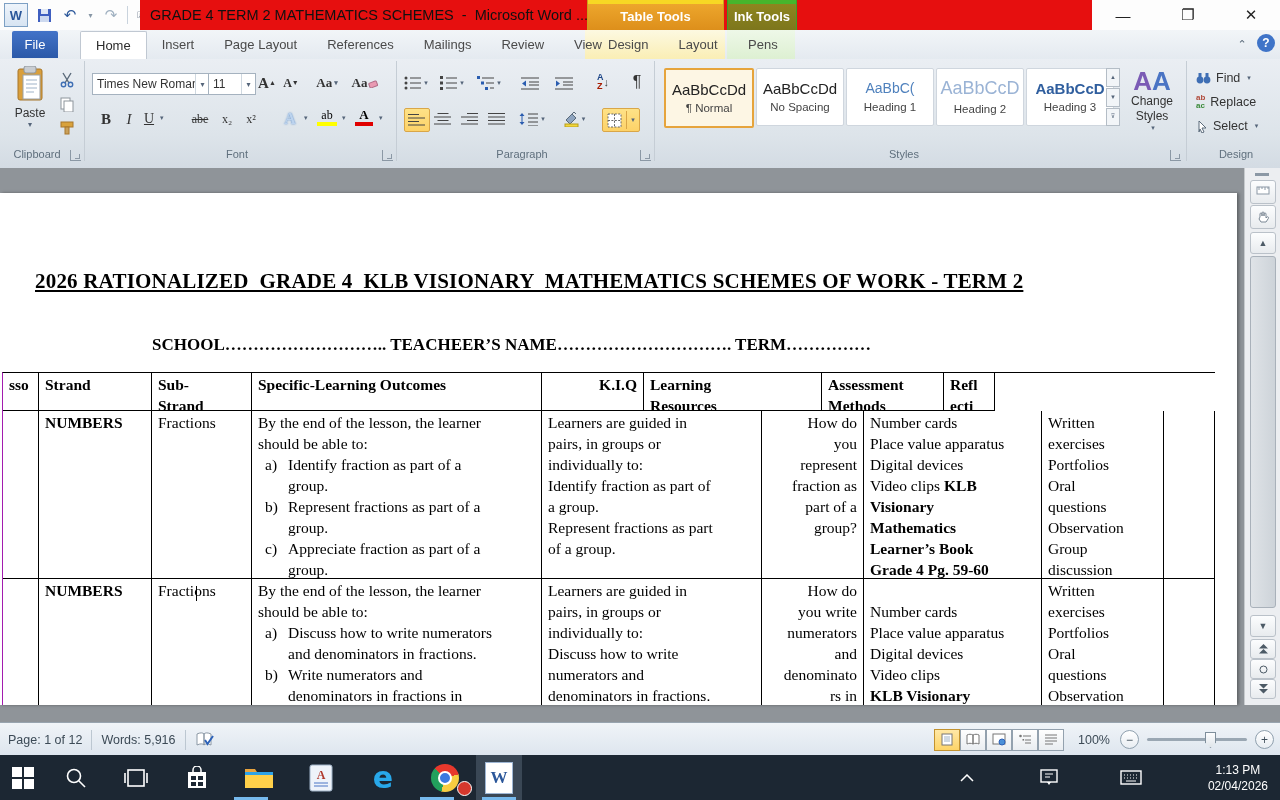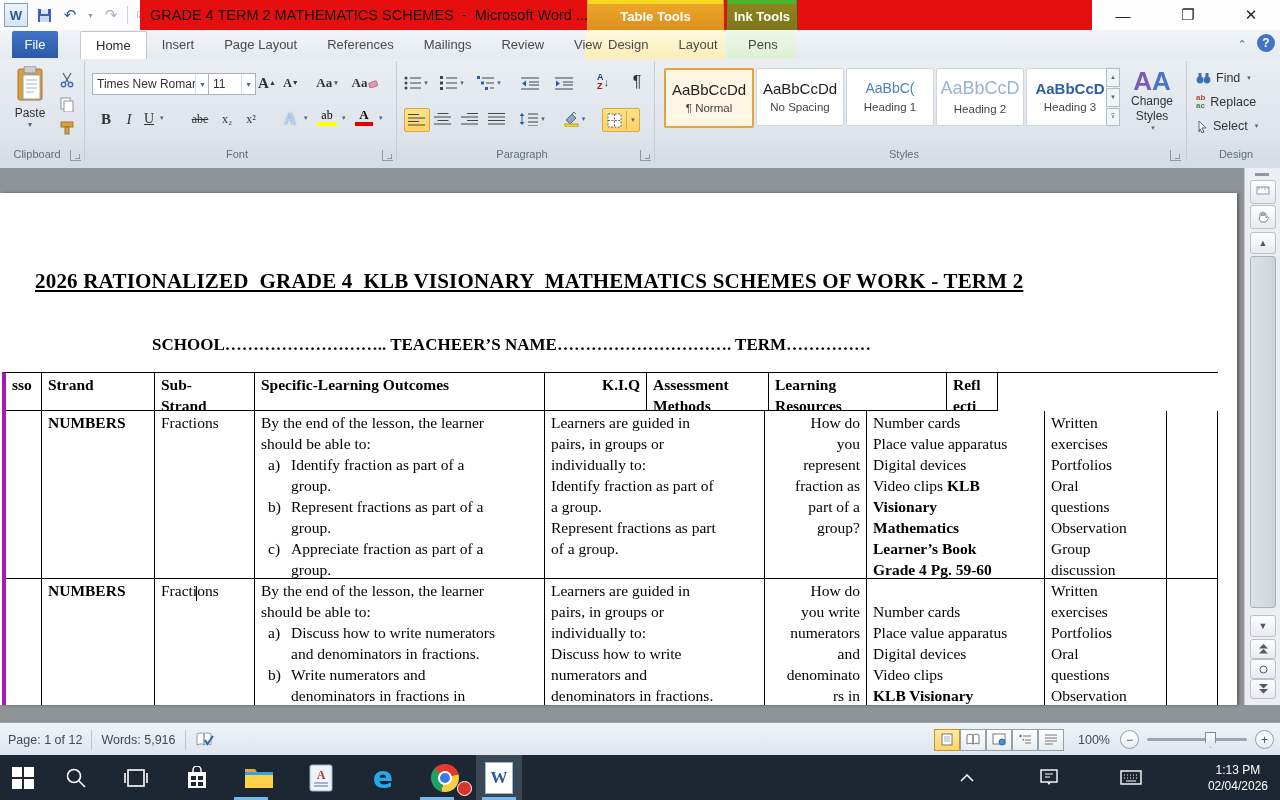--- a/index.html
+++ b/index.html
@@ -60,21 +60,21 @@
   .stylecard .sname{font-size:11.5px;color:#444;margin-top:5px;white-space:nowrap;}
   .bigA{font-weight:bold;font-size:26px;line-height:26px;}
   .edrow{display:flex;align-items:center;gap:5px;font-size:12.5px;color:#333;height:24px;}
   
   .docarea{left:0;top:168px;width:1280px;height:554px;background:#8f9499;}
   .page{left:0;top:25px;width:1237px;height:512px;background:#fff;overflow:hidden;box-shadow:2px 0 3px rgba(0,0,0,.35);}
   .docserif{font-family:"Liberation Serif",serif;color:#000;}
   .dheading{left:35px;top:76px;font-size:21px;font-weight:bold;text-decoration:underline;white-space:pre;letter-spacing:.2px;}
   .dschool{left:152px;top:142px;font-size:17px;font-weight:bold;white-space:pre;}
   
-  .wtable{left:2px;top:179px;border-top:1px solid #000;border-left:4px solid #a21caf;}
+  .wtable{left:2px;top:179px;border-top:1px solid #000;border-left:1px solid #a21caf;}
   .trow{display:flex;}
   .tc{border-right:1px solid #000;border-bottom:1px solid #000;box-sizing:border-box;
       padding:1px 6px 0 6px;font-size:15.5px;line-height:21px;overflow:hidden;
       font-family:"Liberation Serif",serif;}
   .tc.hd{font-weight:bold;white-space:pre-line;}
   .pre{white-space:pre-line;}
   .c0{width:36px;}.c1{width:113px;}.c2{width:100px;}.c3{width:290px;}.c4{width:220px;}
   .c5{width:102px;text-align:right;}.c6{width:178px;}.c7{width:122px;}.c8{width:51px;}
   .li{position:relative;padding-left:30px;}
   .li .m{position:absolute;left:7px;top:0;}
@@ -400,24 +400,24 @@
 
     <div class="abs wtable">
 
       <div class="trow" style="height:38px;">
         <div class="tc hd c0">sso</div>
         <div class="tc hd c1">Strand</div>
         <div class="tc hd c2">Sub-
 Strand</div>
         <div class="tc hd c3">Specific-Learning Outcomes</div>
         <div class="tc hd c5">K.I.Q</div>
+        <div class="tc hd c6">Learning
+Resources</div>
         <div class="tc hd c7">Assessment
 Methods</div>
-        <div class="tc hd c6">Learning
-Resources</div>
         <div class="tc hd c8">Refl
 ecti</div>
       </div>
 
       <div class="trow" style="height:168px;">
         <div class="tc c0"></div>
         <div class="tc c1 bold">NUMBERS</div>
         <div class="tc c2">Fractions</div>
         <div class="tc c3">
           <div class="pre">By the end of the lesson, the learner

